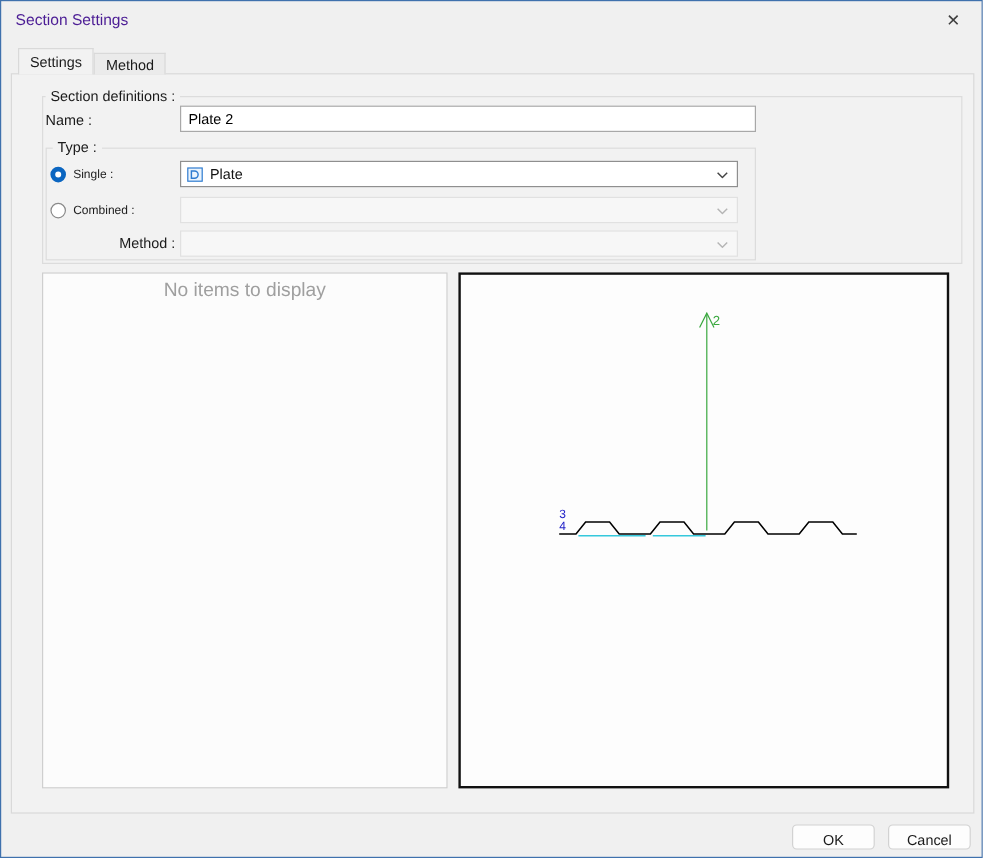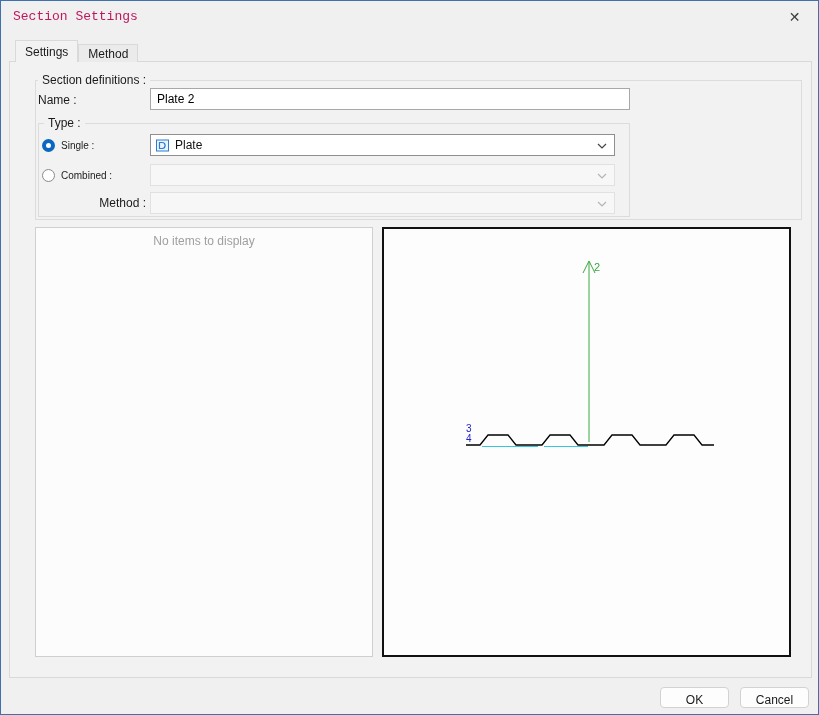--- a/index.html
+++ b/index.html
@@ -1,20 +1,20 @@
 <!DOCTYPE html>
 <html><head>
 <meta charset="utf-8">
 <style>
   html,body{margin:0;padding:0;background:#cfcfcf;font-family:"Liberation Sans",sans-serif;}
   .dialog{position:relative;width:819px;height:715px;background:#f0f0f0;border:1px solid #3f71ad;box-sizing:border-box;overflow:hidden;}
 
   
   .titlebar{position:absolute;left:0;top:0;right:0;height:32px;}
-  .title-text{position:absolute;left:12px;top:8px;font-size:13px;color:#be185d;font-family:Liberation Mono, monospace;}
+  .title-text{position:absolute;left:12px;top:8px;font-size:13px;color:#4c1d95;}
   .close-btn{position:absolute;right:1px;top:1px;width:45px;height:30px;display:flex;align-items:center;justify-content:center;font-size:14px;color:#404040;}
 
   
   .tabstrip{position:absolute;left:14px;top:39px;display:flex;align-items:flex-end;z-index:3;}
   .tab{font-size:12px;padding:0 9px;display:flex;align-items:center;border:1px solid #d9d9d9;border-bottom:none;background:#ebebeb;height:18px;color:#1a1a1a;box-sizing:border-box;}
   .tab.active{height:22px;background:#f2f2f2;z-index:4;}
 
   .tabpanel{position:absolute;left:8px;top:60px;width:803px;height:617px;background:#f2f2f2;border:1px solid #d9d9d9;box-sizing:border-box;}
 
   .groupbox{position:absolute;border:1px solid #dcdcdc;box-sizing:border-box;}
@@ -41,21 +41,21 @@
   .dd-enabled{top:72px;background:#fff;border:1px solid #8f8f8f;color:#111;}
   .dd-disabled{background:#f7f7f7;border:1px solid #e1e1e1;color:#b0b0b0;}
   .dd-combined{top:102px;}
   .dd-method{top:130px;}
   .dd-chevron{position:absolute;right:7px;top:8px;}
   .method-label{left:82px;top:130px;width:54px;height:22px;display:flex;align-items:center;justify-content:flex-end;}
 
   .library-btn{position:absolute;left:628px;top:60px;width:152px;height:98px;background:#fefefe;border:1px solid #e3e3e3;border-radius:2px;display:flex;align-items:center;justify-content:center;font-size:12px;color:#1a1a1a;box-sizing:border-box;}
 
   .listbox{position:absolute;left:25px;top:165px;width:338px;height:430px;background:#fcfcfc;border:1px solid #cfcfcf;box-sizing:border-box;}
-  .empty-text{padding-top:6px;text-align:center;font-size:12px;color:#9f9f9f;}
+  .empty-text{padding-top:6px;text-align:center;font-size:16px;color:#9f9f9f;}
 
   .previewbox{position:absolute;left:372px;top:165px;width:409px;height:430px;background:#fdfdfd;border:2px solid #111;box-sizing:border-box;}
 
   .footer-btn{position:absolute;width:69px;height:21px;display:flex;align-items:flex-end;justify-content:center;font-size:12px;color:#1a1a1a;background:#fdfdfd;border:1px solid #d2d2d2;border-radius:4px;box-sizing:border-box;}
   .ok-btn{left:659px;top:686px;}
   .cancel-btn{left:739px;top:686px;}
 </style>
 </head>
 <body>
 

